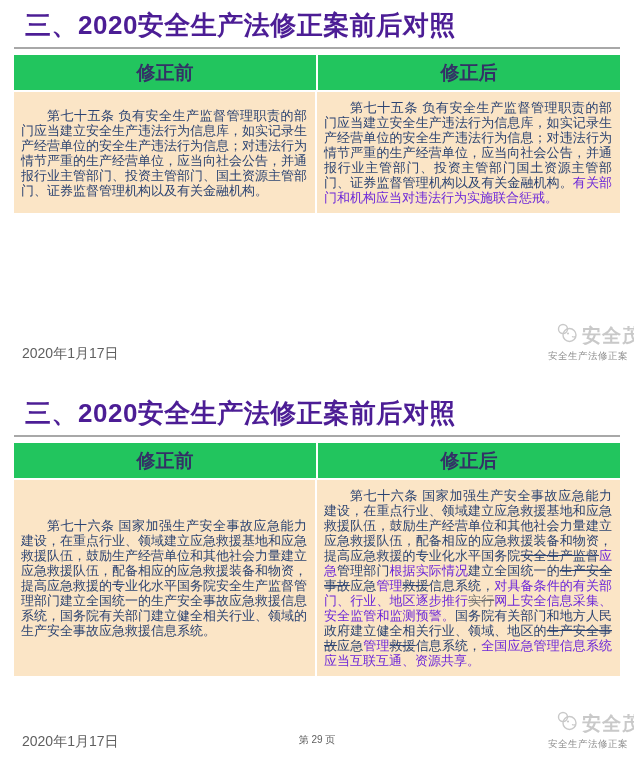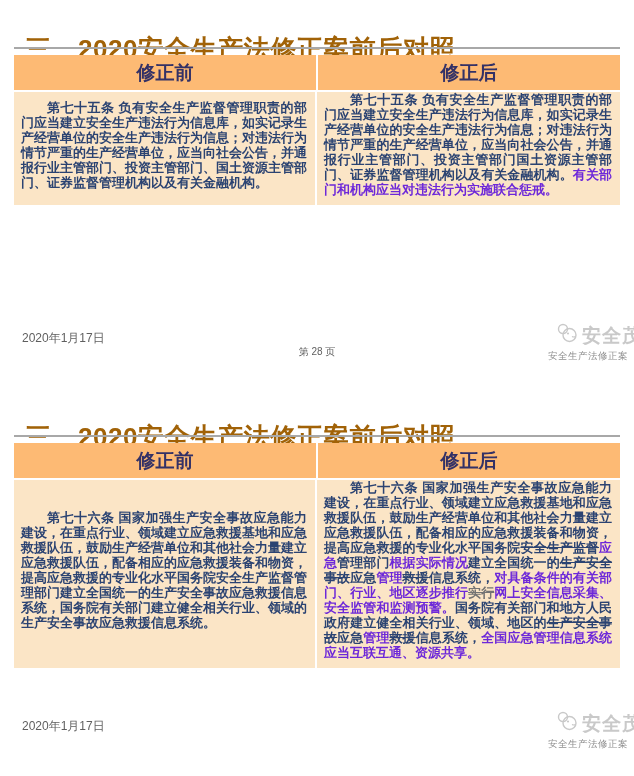--- a/index.html
+++ b/index.html
@@ -6,49 +6,49 @@
   body{
     width:634px;height:776px;background:#ffffff;
     font-family:"Liberation Sans","DejaVu Sans",sans-serif;
     overflow:hidden;
   }
   .slide{
     position:relative;width:634px;height:388px;background:#ffffff;overflow:hidden;
   }
   .slide-title{
     position:absolute;left:25px;top:8px;right:10px;
-    font-size:26px;font-weight:bold;color:#a16207;
-    white-space:nowrap;letter-spacing:0.5px;margin-top:24px;
+    font-size:26px;font-weight:bold;color:#4c1d95;
+    white-space:nowrap;letter-spacing:0.5px;
   }
   .title-rule{
     position:absolute;left:14px;right:14px;top:47px;height:0;
     border-top:2px solid #a8a8a8;
   }
   .cmp-table{
     position:absolute;left:14px;right:14px;top:55px;
   }
-  .thead{display:flex;background:#fdba74;}
+  .thead{display:flex;background:#22c55e;}
   .th{
     flex:1 1 50%;height:35px;line-height:35px;text-align:center;
     font-size:19px;font-weight:bold;color:#333166;
   }
   .th.first{border-right:2px solid #ffffff;}
   .tbody{display:flex;border-top:2px solid #ffffff;background:#fbe5c6;align-items:stretch;}
   .cell{
-    flex:1 1 50%;box-sizing:border-box;padding:0 8px 8px 7px;
-    font-size:13px;line-height:15px;font-weight:bold;color:#2b4372;
+    flex:1 1 50%;box-sizing:border-box;padding:8px 8px 8px 7px;
+    font-size:13px;line-height:15px;font-weight:normal;color:#2b4372;
     text-align:justify;display:flex;flex-direction:column;justify-content:center;
   }
   .cell.first{border-right:2px solid #ffffff;}
   .cell p{margin:0;text-indent:2em;}
   .seg-red{color:#6d28d9;}
   .seg-strike{text-decoration:line-through;}
   .seg-red-strike{color:#737373;text-decoration:line-through;}
   .footer-date{
-    position:absolute;left:22px;top:330px;font-size:12px;color:#5f5f5f;
+    position:absolute;left:22px;top:345px;font-size:14px;color:#5f5f5f;
   }
   .footer-page{
     position:absolute;left:0;right:0;top:345px;text-align:center;
     font-size:10px;color:#5f5f5f;
   }
   .watermark{
     position:absolute;right:-8px;top:322px;text-align:right;white-space:nowrap;
   }
   .wm-brand{
     display:flex;align-items:center;justify-content:flex-end;gap:3px;
@@ -74,21 +74,20 @@
     <div class="tbody">
       <div class="cell first">
           <p><span class="seg-normal">第七十五条  负有安全生产监督管理职责的部门应当建立安全生产违法行为信息库，如实记录生产经营单位的安全生产违法行为信息；对违法行为情节严重的生产经营单位，应当向社会公告，并通报行业主管部门、投资主管部门、国土资源主管部门、证券监督管理机构以及有关金融机构。</span></p>
         </div>
       <div class="cell">
           <p><span class="seg-normal">第七十五条  负有安全生产监督管理职责的部门应当建立安全生产违法行为信息库，如实记录生产经营单位的安全生产违法行为信息；对违法行为情节严重的生产经营单位，应当向社会公告，并通报行业主管部门、投资主管部门国土资源主管部门、证券监督管理机构以及有关金融机构。</span><span class="seg-red">有关部门和机构应当对违法行为实施联合惩戒。</span></p>
         </div>
     </div>
   </div>
   <div class="footer-date">2020年1月17日</div>
-  <div class="footer-page">第 28 页</div>
   <div class="watermark">
     <div class="wm-brand">
       <span class="wm-icon">
         <svg width="24" height="22" viewBox="0 0 24 22" fill="none" xmlns="http://www.w3.org/2000/svg">
           <circle cx="8" cy="7" r="4.5" stroke="#c9c9c9" stroke-width="1.4"></circle>
           <circle cx="14.5" cy="13" r="6.5" stroke="#c9c9c9" stroke-width="1.4"></circle>
           <circle cx="13" cy="11.5" r="1.1" fill="#c9c9c9"></circle>
           <path d="M17 14.5 q2 1 3.5 0" stroke="#c9c9c9" stroke-width="1.2" fill="none"></path>
         </svg>
       </span>
@@ -109,20 +108,21 @@
     <div class="tbody">
       <div class="cell first">
           <p><span class="seg-normal">第七十六条  国家加强生产安全事故应急能力建设，在重点行业、领域建立应急救援基地和应急救援队伍，鼓励生产经营单位和其他社会力量建立应急救援队伍，配备相应的应急救援装备和物资，提高应急救援的专业化水平国务院安全生产监督管理部门建立全国统一的生产安全事故应急救援信息系统，国务院有关部门建立健全相关行业、领域的生产安全事故应急救援信息系统。</span></p>
         </div>
       <div class="cell">
           <p><span class="seg-normal">第七十六条  国家加强生产安全事故应急能力建设，在重点行业、领域建立应急救援基地和应急救援队伍，鼓励生产经营单位和其他社会力量建立应急救援队伍，配备相应的应急救援装备和物资，提高应急救援的专业化水平国务院</span><span class="seg-strike">安全生产监督</span><span class="seg-red">应急</span><span class="seg-normal">管理部门</span><span class="seg-red">根据实际情况</span><span class="seg-normal">建立全国统一的</span><span class="seg-strike">生产安全事故</span><span class="seg-normal">应急</span><span class="seg-red">管理</span><span class="seg-strike">救援</span><span class="seg-normal">信息系统，</span><span class="seg-red">对具备条件的有关部门、行业、地区逐步推行</span><span class="seg-red-strike">实行</span><span class="seg-red">网上安全信息采集、安全监管和监测预警。</span><span class="seg-normal">国务院有关部门和地方人民政府建立健全相关行业、领域、地区的</span><span class="seg-strike">生产安全事故</span><span class="seg-normal">应急</span><span class="seg-red">管理</span><span class="seg-strike">救援</span><span class="seg-normal">信息系统，</span><span class="seg-red">全国应急管理信息系统应当互联互通、资源共享。</span></p>
         </div>
     </div>
   </div>
   <div class="footer-date">2020年1月17日</div>
+  <div class="footer-page">第 29 页</div>
   <div class="watermark">
     <div class="wm-brand">
       <span class="wm-icon">
         <svg width="24" height="22" viewBox="0 0 24 22" fill="none" xmlns="http://www.w3.org/2000/svg">
           <circle cx="8" cy="7" r="4.5" stroke="#c9c9c9" stroke-width="1.4"></circle>
           <circle cx="14.5" cy="13" r="6.5" stroke="#c9c9c9" stroke-width="1.4"></circle>
           <circle cx="13" cy="11.5" r="1.1" fill="#c9c9c9"></circle>
           <path d="M17 14.5 q2 1 3.5 0" stroke="#c9c9c9" stroke-width="1.2" fill="none"></path>
         </svg>
       </span>

